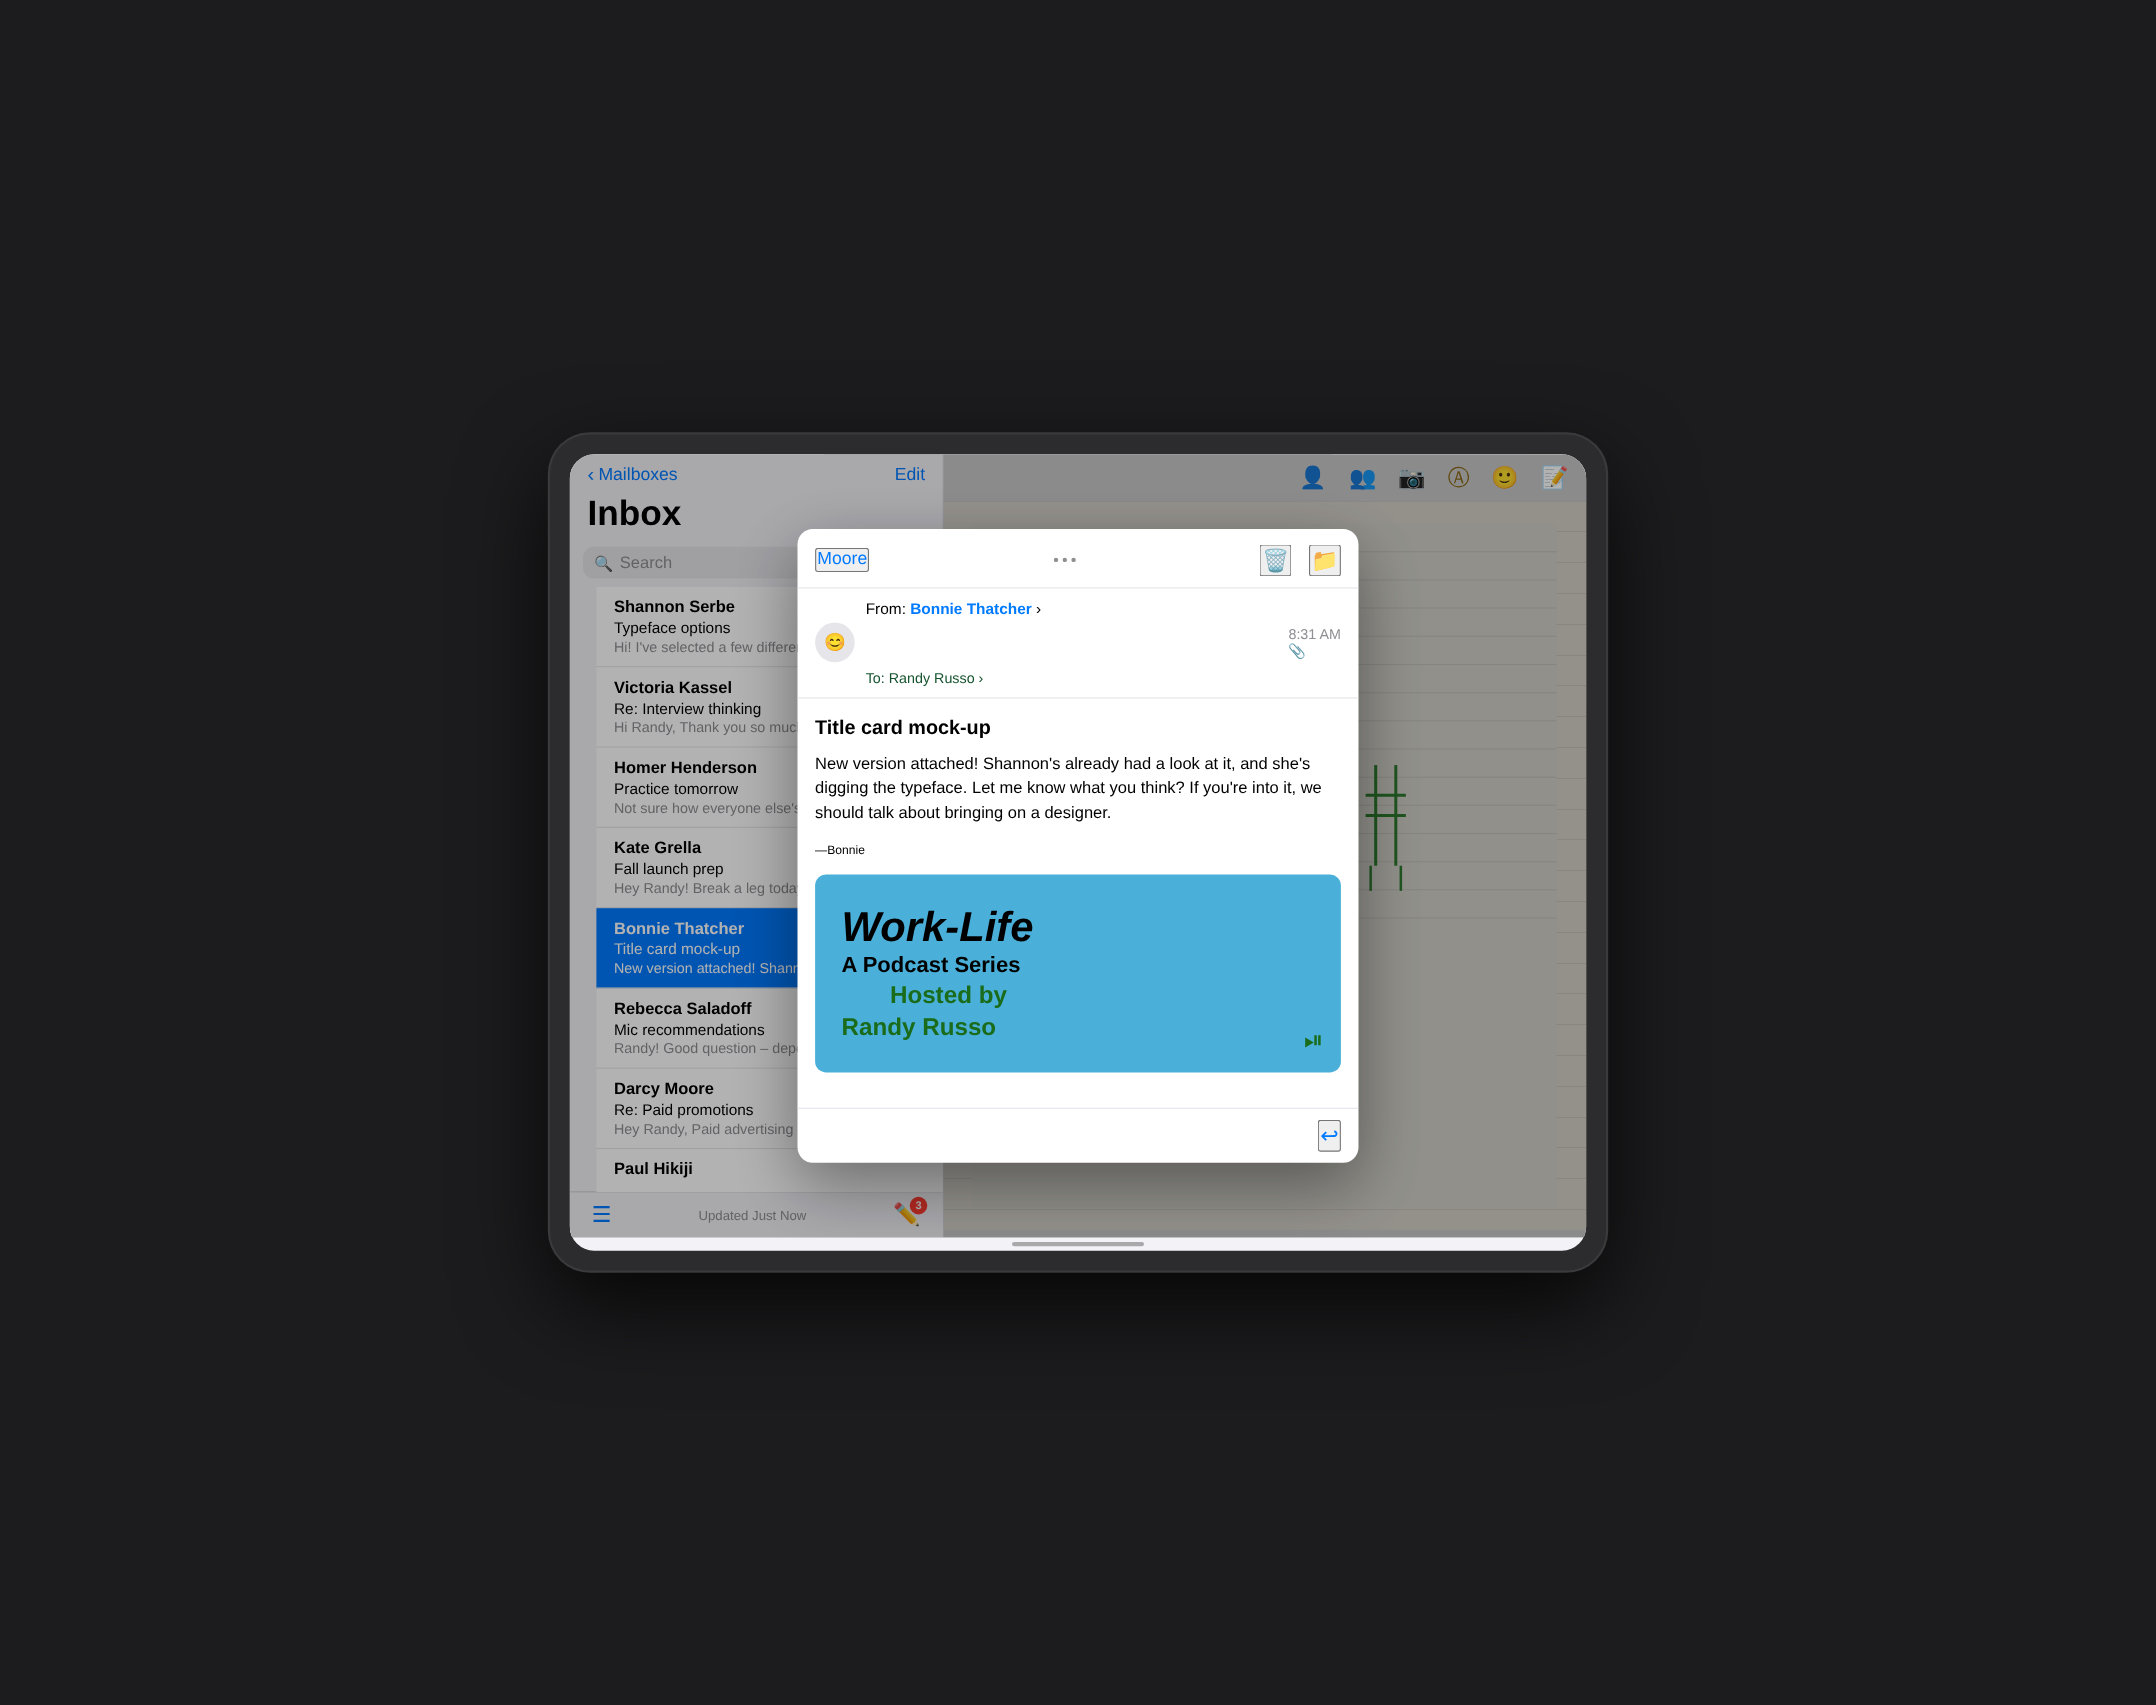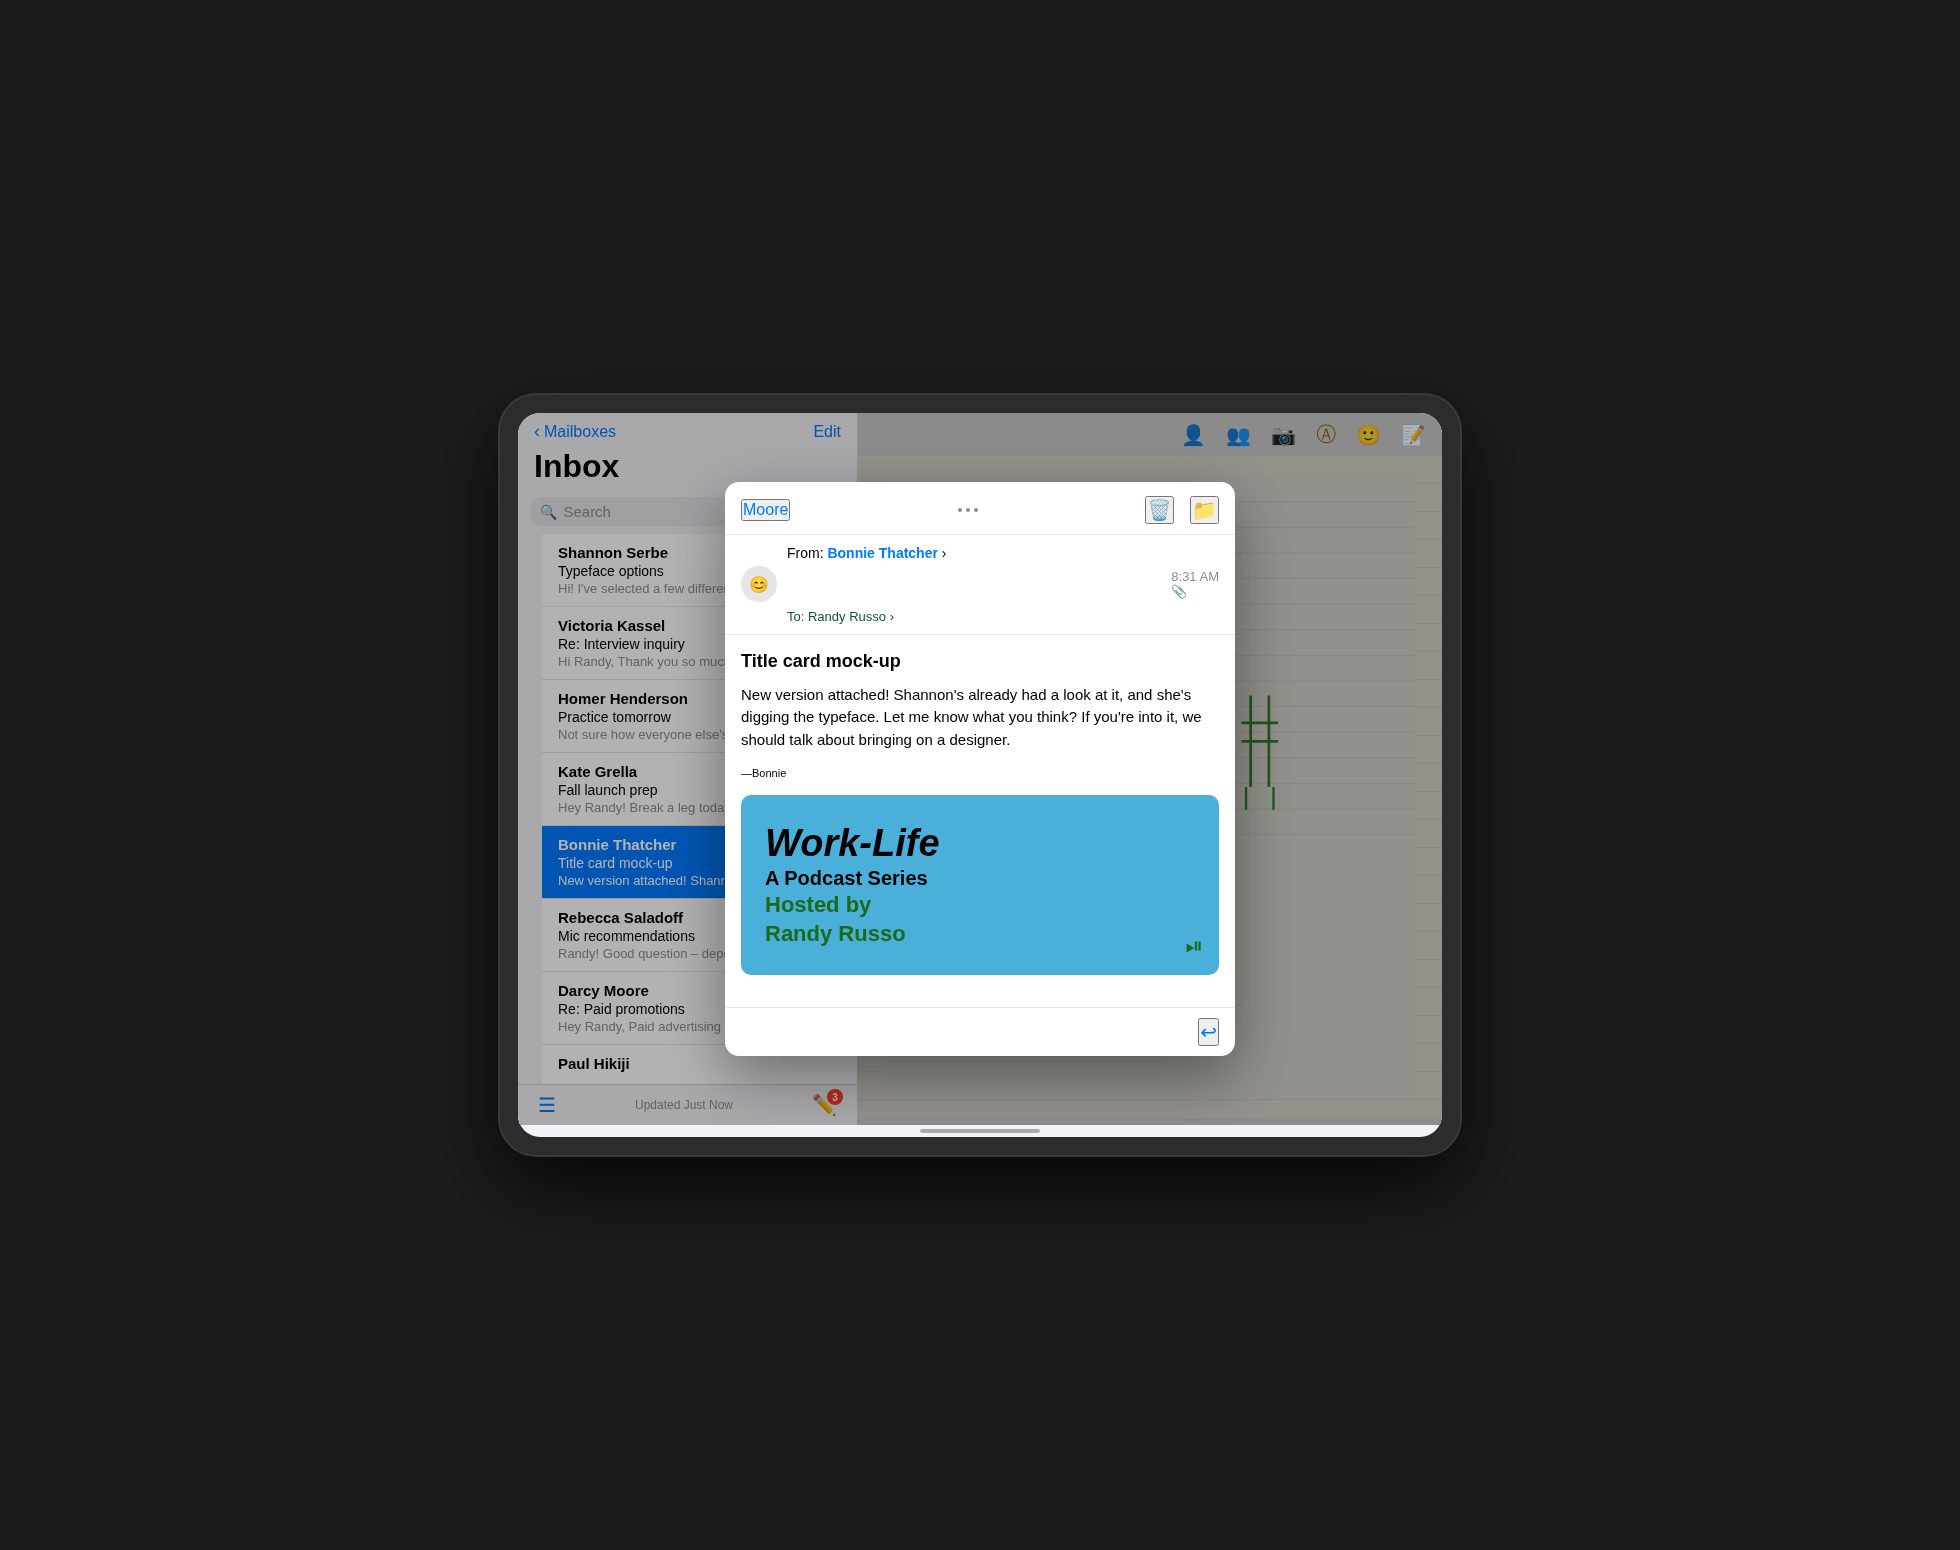--- a/index.html
+++ b/index.html
@@ -423,20 +423,21 @@
       font-size: 20px;
       font-weight: 700;
       color: #000;
       line-height: 1.3;
     }
     .podcast-hosted {
       font-size: 22px;
       font-weight: 700;
       color: #1a6b1a;
       line-height: 1.3;
+      margin-left: 44px;
     }
     .podcast-hosted-name {
       font-size: 22px;
       font-weight: 700;
       color: #1a6b1a;
       line-height: 1.3;
     }
     .podcast-play-btn {
       position: absolute;
       bottom: 16px;
@@ -505,21 +506,21 @@
         <span class="mail-time">9:41 AM</span>
       </div>
       <div class="mail-subject">Typeface options</div>
       <div class="mail-preview">Hi! I've selected a few different potential typefaces we can build y...</div>
     </div>
             <div class="mail-item">
       <div class="mail-item-header">
         <span class="mail-sender">Victoria Kassel</span>
         <span class="mail-time">9:39 AM</span>
       </div>
-      <div class="mail-subject">Re: Interview inquiry</div>
+      <div class="mail-subject">Re: Interview thinking</div>
       <div class="mail-preview">Hi Randy, Thank you so much for thinking of me! I'd be thrilled to be...</div>
     </div>
             <div class="mail-item">
       <div class="mail-item-header">
         <span class="mail-sender">Homer Henderson</span>
         <span class="mail-time">9:12 AM</span>
       </div>
       <div class="mail-subject">Practice tomorrow</div>
       <div class="mail-preview">Not sure how everyone else's week is going, but I'm slammed at work!...</div>
     </div>

